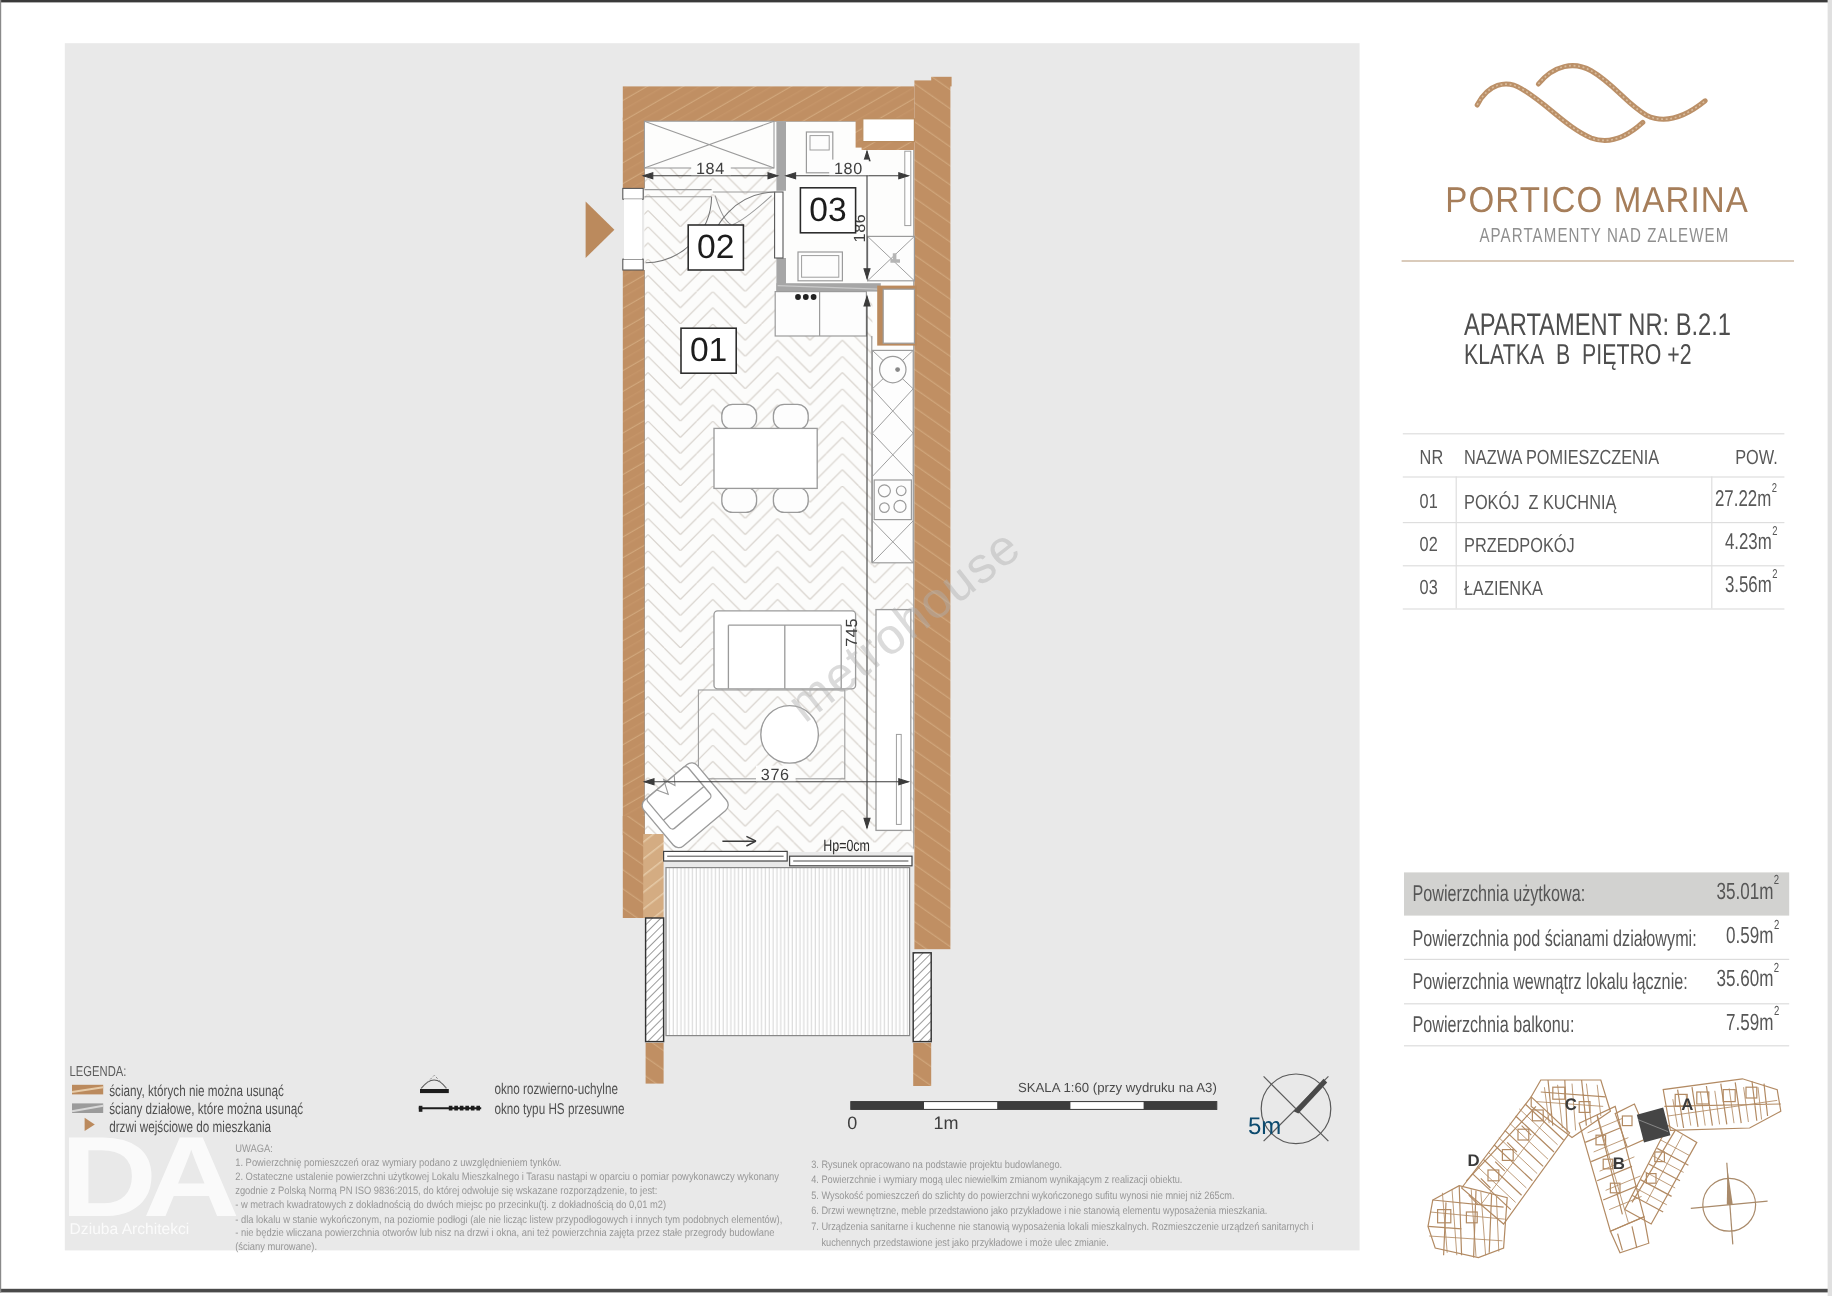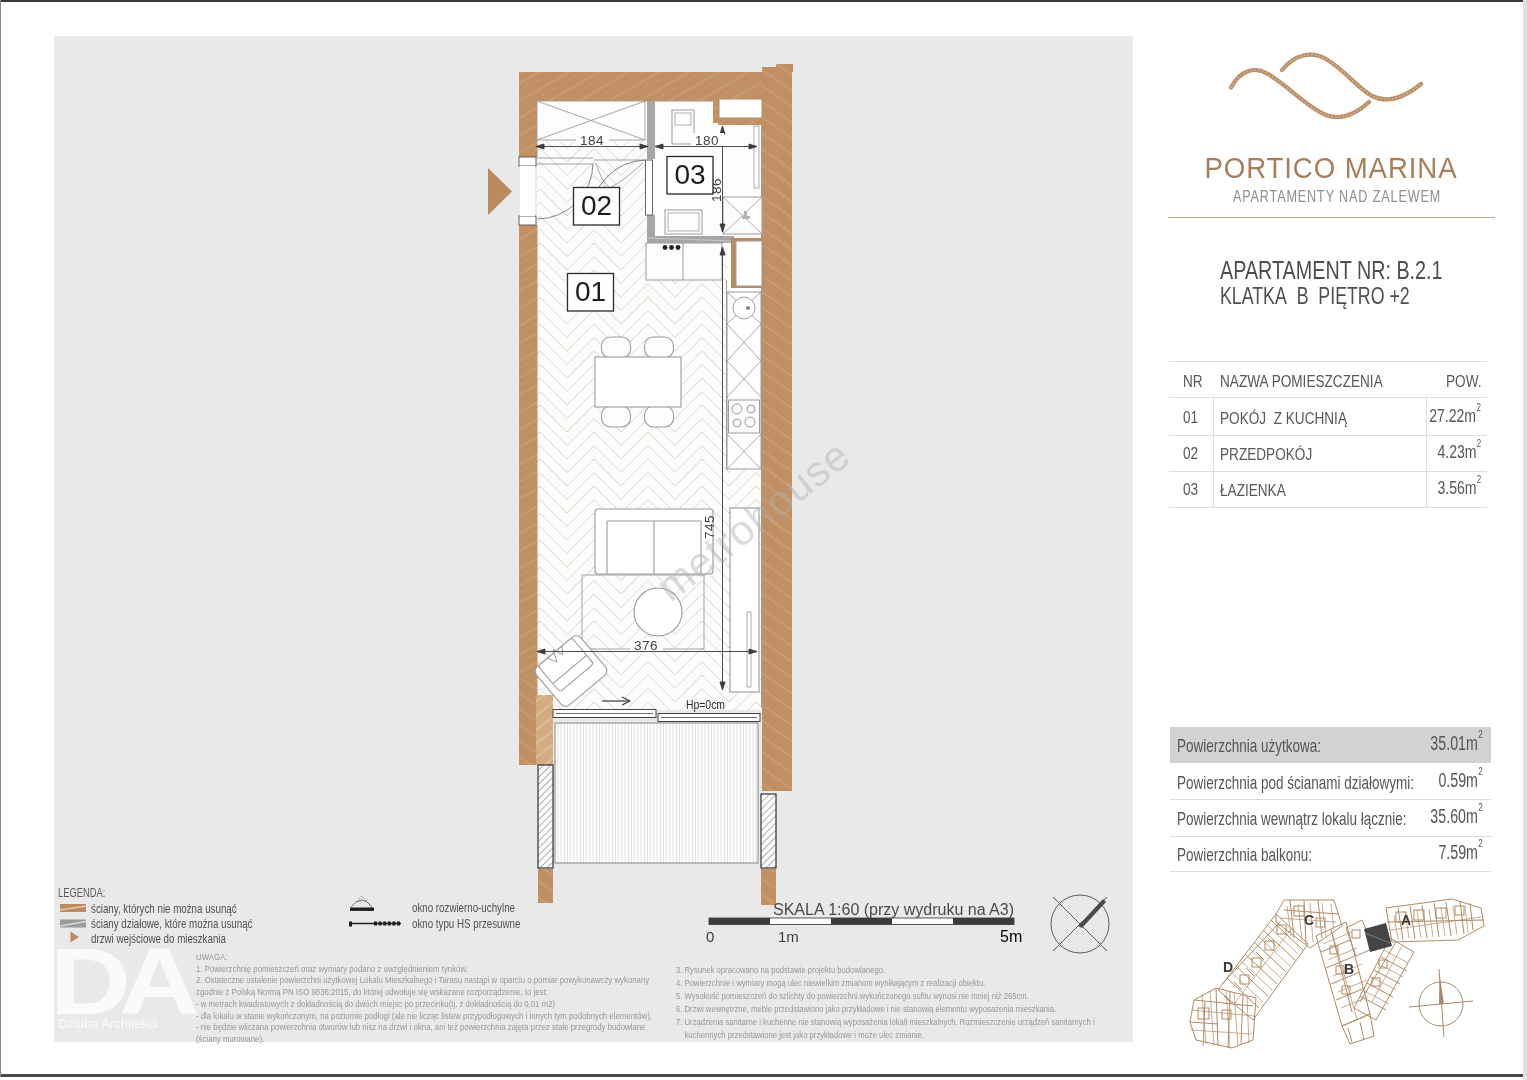--- a/index.html
+++ b/index.html
@@ -362,22 +362,22 @@
 
 <div class="t" style="left:58px;top:886px;font-size:12px;color:#5c5c5c;transform:scaleX(0.78);transform-origin:left center;">LEGENDA:</div>
 <div class="t" style="left:91px;top:901px;font-size:13px;color:#505050;transform:scaleX(0.75);transform-origin:left center;">ściany, których nie można usunąć</div>
 <div class="t" style="left:91px;top:916px;font-size:13px;color:#505050;transform:scaleX(0.75);transform-origin:left center;">ściany działowe, które można usunąć</div>
 <div class="t" style="left:91px;top:931px;font-size:13px;color:#505050;transform:scaleX(0.75);transform-origin:left center;">drzwi wejściowe do mieszkania</div>
 <div class="t" style="left:412px;top:900px;font-size:13px;color:#505050;transform:scaleX(0.75);transform-origin:left center;">okno rozwierno-uchylne</div>
 <div class="t" style="left:412px;top:916px;font-size:13px;color:#505050;transform:scaleX(0.75);transform-origin:left center;">okno typu HS przesuwne</div>
 
 <div class="t" style="left:706px;top:928px;font-size:15px;color:#3e3e3e;">0</div>
 <div class="t" style="left:762px;top:928px;font-size:15px;color:#3e3e3e;margin-left:16px;">1m</div>
-<div class="t" style="left:1000px;top:928px;font-size:16px;color:#000000;">5m</div>
-<div class="t" style="left:714px;top:901px;width:300px;text-align:right;font-size:16px;color:#4a4a4a;">SKALA 1:60 (przy wydruku na A3)</div>
+<div class="t" style="left:1040px;top:928px;font-size:20px;color:#0c4a6e;">5m</div>
+<div class="t" style="left:714px;top:901px;width:300px;text-align:right;font-size:11px;color:#4a4a4a;">SKALA 1:60 (przy wydruku na A3)</div>
 
 <div class="t" style="left:50px;top:926px;font-size:112px;font-weight:bold;color:rgba(255,255,255,0.78);letter-spacing:-12px;transform:scaleY(0.85);transform-origin:left top;">DA</div>
 <div class="t" style="left:58px;top:1016px;font-size:13px;color:rgba(255,255,255,0.8);">Dziuba Architekci</div>
 
 <div class="t" style="left:196px;top:952px;font-size:9px;line-height:11.7px;color:#979797;transform:scaleX(0.868);transform-origin:left top;">
 UWAGA:<br>
 1. Powierzchnię pomieszczeń oraz wymiary podano z uwzględnieniem tynków.<br>
 2. Ostateczne ustalenie powierzchni użytkowej Lokalu Mieszkalnego i Tarasu nastąpi w oparciu o pomiar powykonawczy wykonany<br>
 zgodnie z Polską Normą PN ISO 9836:2015, do której odwołuje się wskazane rozporządzenie, to jest:<br>
 - w metrach kwadratowych z dokładnością do dwóch miejsc po przecinku(tj. z dokładnością do 0,01 m2)<br>

